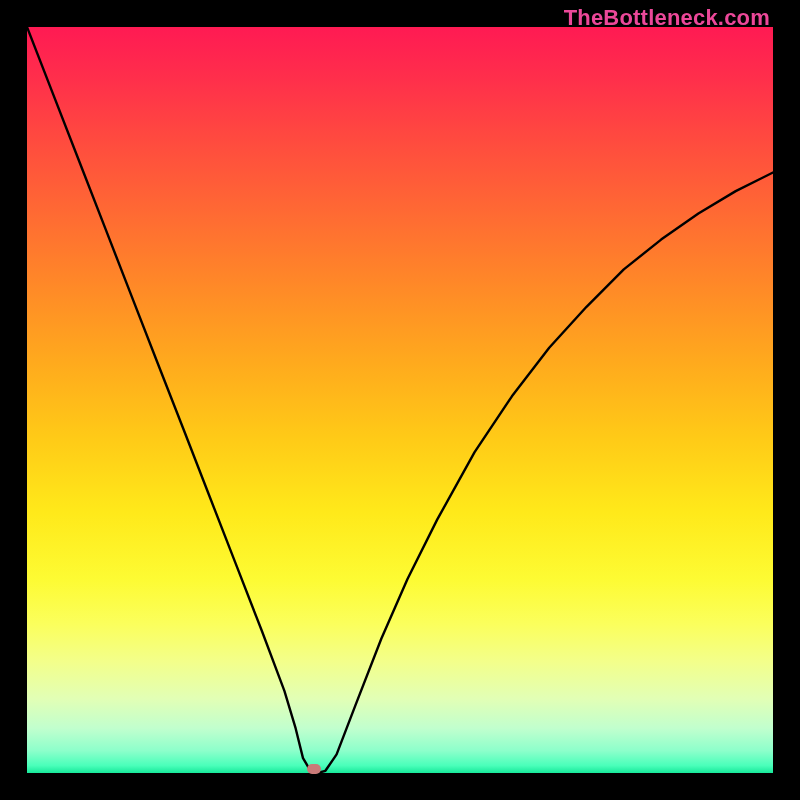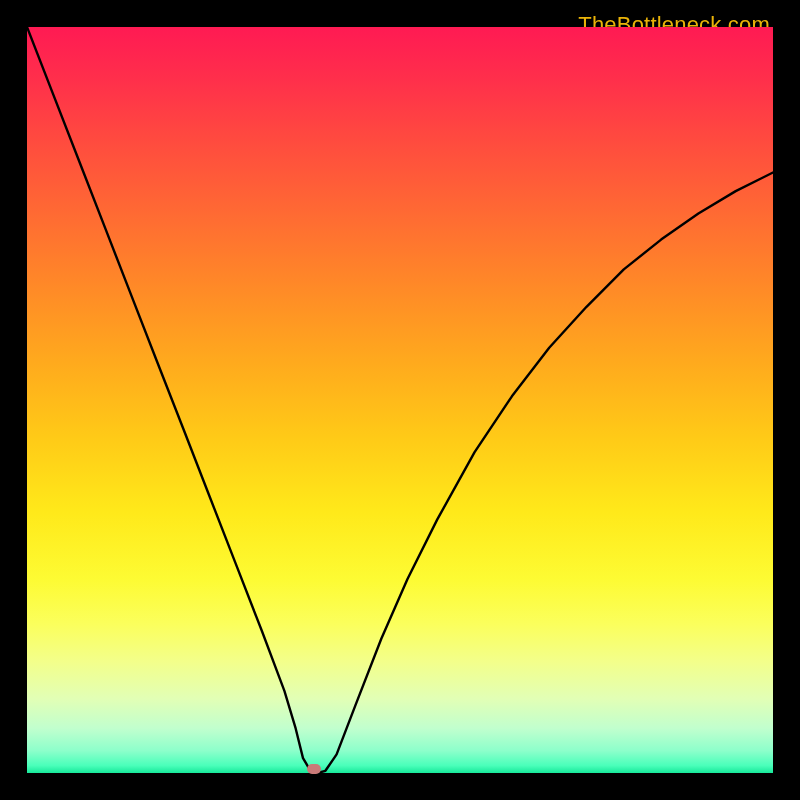--- a/index.html
+++ b/index.html
@@ -53,25 +53,25 @@
   .dot {
     position: absolute;
     width: 14px;
     height: 10px;
     border-radius: 5px;
     background: #c97a78;
     transform: translate(-50%, -50%);
   }
   .watermark {
     position: absolute;
-    top: 12px;
+    top: 5px;
     right: 30px;
-    color: #eab308;
+    color: #ec4899;
     font-size: 22px;
-    font-weight: 400;
+    font-weight: 700;
     letter-spacing: 0.2px;
     user-select: none;
   }
 </style>
 </head>
 <body>
 
 <div class="frame">
   <div class="watermark">TheBottleneck.com</div>
   <div class="plot">

